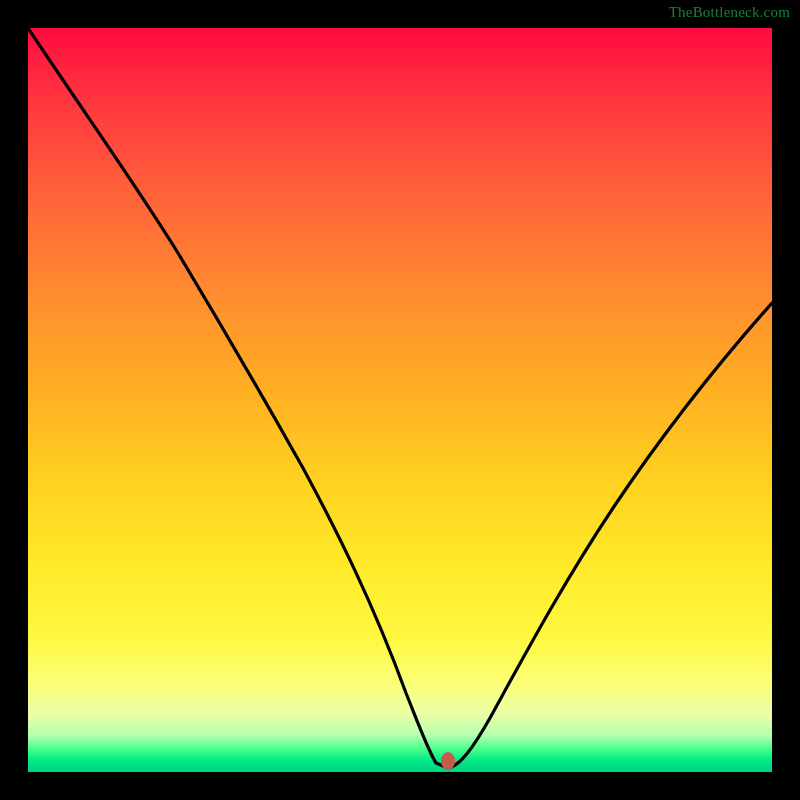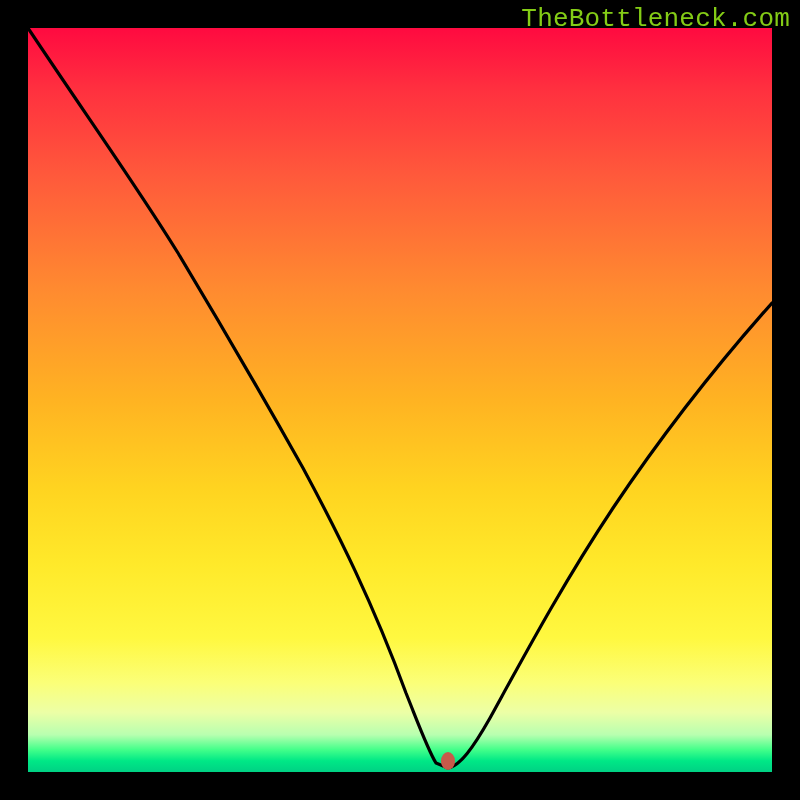--- a/index.html
+++ b/index.html
@@ -57,23 +57,23 @@
     width: 14px;
     height: 18px;
     background: #c75a4a;
     border-radius: 7px / 9px;
     transform: translate(-50%, -50%);
   }
   .watermark {
     position: absolute;
     top: 4px;
     right: 10px;
-    color: #84cc16;
-    font-family: Liberation Mono, monospace;
-    font-size: 26px;
+    color: #15803d;
+    font-family: Liberation Serif, serif;
+    font-size: 15px;
     letter-spacing: 0.2px;
     user-select: none;
   }
 </style>
 </head>
 <body>
 
 <div class="frame">
 
   <div class="plot-area"></div>

